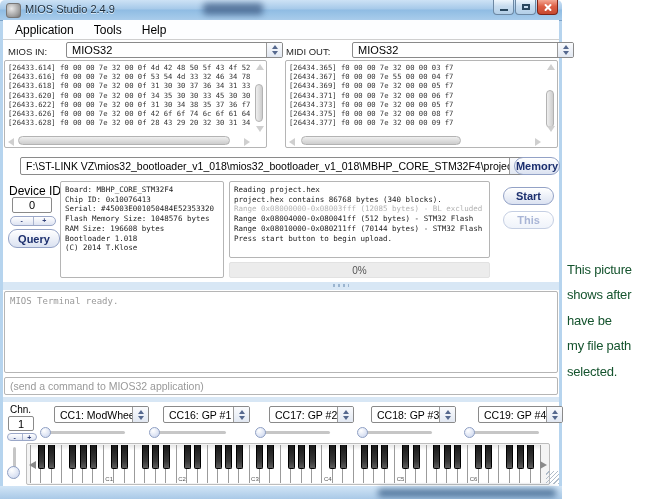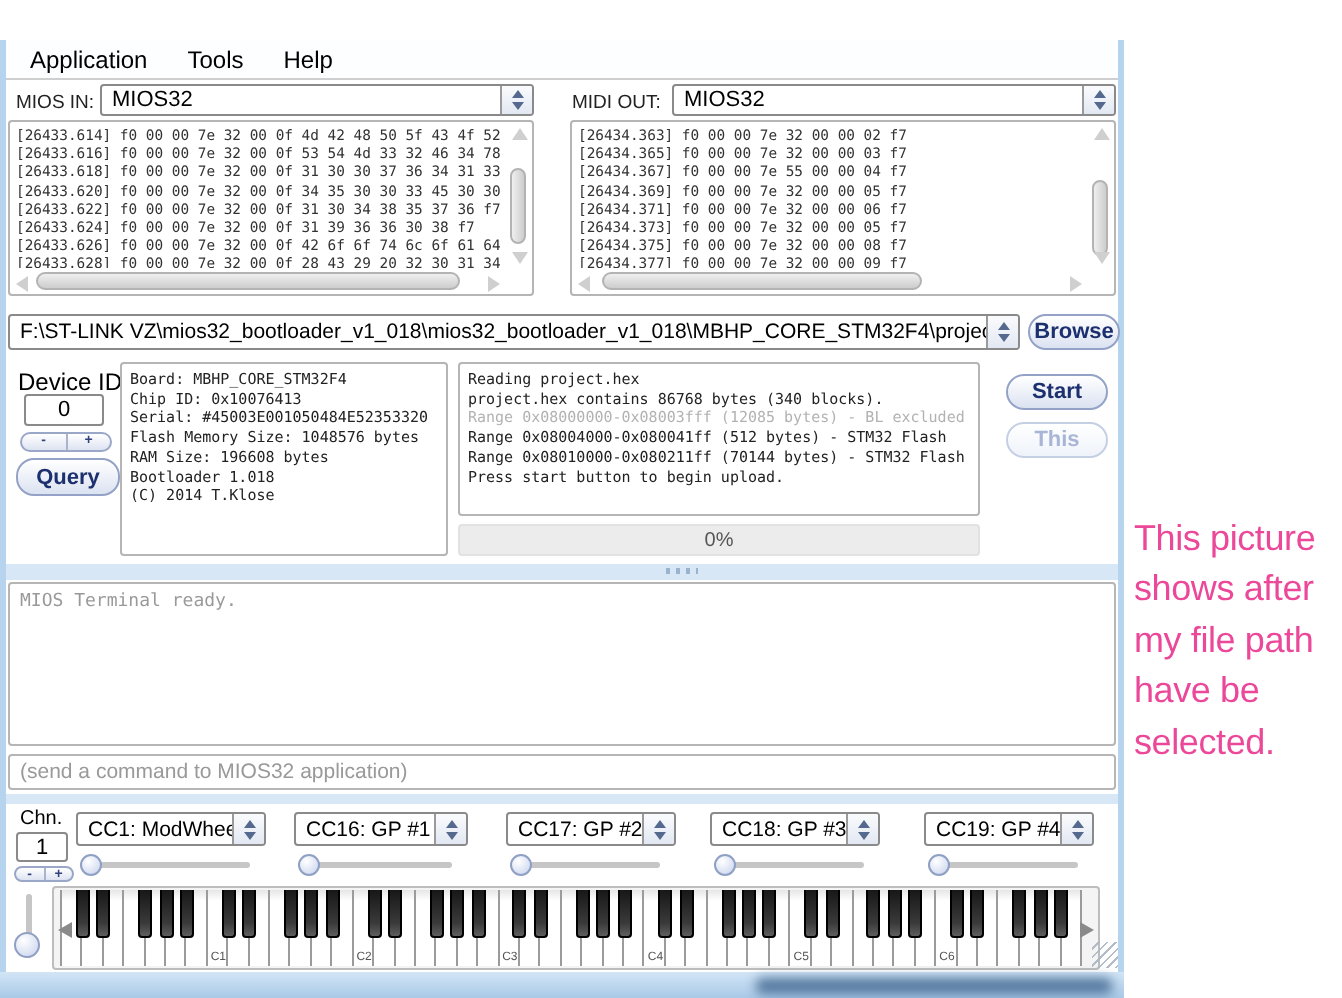--- a/index.html
+++ b/index.html
@@ -28,21 +28,21 @@
   .bb-smudge{position:absolute;left:378px;top:3px;width:178px;height:8px;background:#2e5681;border-radius:3px;filter:blur(3px);opacity:.75;}
   
   .menubar{position:absolute;left:3px;top:20px;width:556px;height:20px;background:#fdfeff;border-bottom:1px solid #cfcfcf;
     display:flex;align-items:center;padding-left:9px;box-sizing:border-box;}
   .menu-item{font-size:12px;color:#000;margin-right:14px;padding:2px 3px;}
   .content{position:absolute;left:3px;top:40px;width:556px;height:446px;background:#fff;}
   
   .flabel{font-size:9.5px;color:#222;}
   
   .sel{border:1px solid #8a8a8a;background:#fff;border-radius:2px;display:flex;align-items:center;
-    padding-left:5px;box-sizing:border-box;overflow:hidden;}
+    padding-left:5px;box-sizing:border-box;overflow:hidden;margin-left:16px;}
   .sel .val{font-size:11px;color:#000;white-space:nowrap;}
   .spinner{position:absolute;right:0;top:0;bottom:0;width:15px;border-left:1px solid #9a9a9a;
     background:linear-gradient(#fafbfd,#e2e8f2);display:flex;flex-direction:column;align-items:center;justify-content:center;gap:2px;}
   .tri{width:0;height:0;border-left:3px solid transparent;border-right:3px solid transparent;display:block;}
   .tri.up{border-bottom:4px solid #55688e;}
   .tri.dn{border-top:4px solid #55688e;}
   
   .pane{border:1px solid #b5b5b5;background:#fff;border-radius:2px;box-sizing:border-box;}
   .logwrap{position:absolute;left:3px;top:2px;right:15px;bottom:13px;overflow:hidden;}
   .log-line{font:7.2px/9.2px "DejaVu Sans Mono",monospace;color:#333;white-space:pre;}
@@ -91,30 +91,44 @@
   .karrow{position:absolute;width:0;height:0;border-top:4px solid transparent;border-bottom:4px solid transparent;z-index:3;}
   .karrow.l{left:2px;top:17px;border-right:7px solid #8a8a8a;}
   .karrow.r{right:2px;top:17px;border-left:7px solid #8a8a8a;}
   .vtrack{position:absolute;left:13px;top:447px;width:3px;height:32px;background:#c6c6c6;border-radius:2px;}
   .vthumb{position:absolute;left:7px;top:466px;width:13px;height:13px;border-radius:50%;border:1px solid #8fa0c4;box-sizing:border-box;
     background:radial-gradient(circle at 35% 30%,#ffffff,#dde4f4 60%,#c6d1ea);}
   .grip-resize{position:absolute;left:546px;top:471px;width:13px;height:13px;
     background:repeating-linear-gradient(135deg,transparent 0 2px,#a9b6c4 2px 3px);opacity:.9;}
   
   .annotation{position:absolute;left:567px;top:257px;width:104px;}
-  .ann-line{font-size:18px;line-height:25.4px;color:#ec4899;letter-spacing:-0.2px;}
+  .ann-line{font-size:13px;line-height:25.4px;color:#14532d;letter-spacing:-0.2px;}
 </style>
 </head>
 <body>
 
 <div id="win" class="window">
   <div class="side-l"></div>
   <div class="side-r"></div>
   <div class="content"></div>
 
+  <div class="titlebar">
+    <span class="app-icon"></span>
+    <span class="title">MIOS Studio 2.4.9</span>
+    <span class="tb-smudge"></span>
+    <div class="wbtn" style="left:493px;">
+        <span class="g-min"></span>
+      </div>
+    <div class="wbtn" style="left:515px;">
+        <span class="g-max"></span>
+      </div>
+    <div class="wbtn close" style="left:537px;">
+        <span class="g-x"></span>
+      </div>
+  </div>
 
   <div class="menubar">
     <span class="menu-item">Application</span>
     <span class="menu-item">Tools</span>
     <span class="menu-item">Help</span>
   </div>
 
   <span class="abs flabel" style="left:8px;top:46px;">MIOS IN:</span>
   <div class="abs sel" style="left:50px;top:42px;width:217px;height:16px;">
     <span class="val">MIOS32</span>
@@ -132,38 +146,36 @@
       </span>
   </div>
 
   <div class="abs pane" style="left:4px;top:60px;width:263px;height:88px;">
     <div class="logwrap">
         <div class="log-line">[26433.614] f0 00 00 7e 32 00 0f 4d 42 48 50 5f 43 4f 52 45</div>
         <div class="log-line">[26433.616] f0 00 00 7e 32 00 0f 53 54 4d 33 32 46 34 78 78</div>
         <div class="log-line">[26433.618] f0 00 00 7e 32 00 0f 31 30 30 37 36 34 31 33 f7</div>
         <div class="log-line">[26433.620] f0 00 00 7e 32 00 0f 34 35 30 30 33 45 30 30 31</div>
         <div class="log-line">[26433.622] f0 00 00 7e 32 00 0f 31 30 34 38 35 37 36 f7</div>
-        <div class="log-line">[26433.624] f0 00 00 7e 32 00 0f 31 39 36 36 30 38 f7</div>
         <div class="log-line">[26433.626] f0 00 00 7e 32 00 0f 42 6f 6f 74 6c 6f 61 64 65</div>
         <div class="log-line">[26433.628] f0 00 00 7e 32 00 0f 28 43 29 20 32 30 31 34 20</div>
       </div>
     <div class="vsb">
       <i class="arr up"></i>
       <div class="sb-thumb" style="left:2px;top:22px;width:8px;height:38px;"></div>
       <i class="arr down"></i>
     </div>
     <div class="hsb">
       <i class="arr left"></i>
       <div class="sb-thumb" style="left:12px;width:212px;"></div>
       <i class="arr right"></i>
     </div>
   </div>
   <div class="abs pane" style="left:285px;top:60px;width:273px;height:88px;">
     <div class="logwrap">
-        <div class="log-line">[26434.363] f0 00 00 7e 32 00 00 02 f7</div>
         <div class="log-line">[26434.365] f0 00 00 7e 32 00 00 03 f7</div>
         <div class="log-line">[26434.367] f0 00 00 7e 55 00 00 04 f7</div>
         <div class="log-line">[26434.369] f0 00 00 7e 32 00 00 05 f7</div>
         <div class="log-line">[26434.371] f0 00 00 7e 32 00 00 06 f7</div>
         <div class="log-line">[26434.373] f0 00 00 7e 32 00 00 05 f7</div>
         <div class="log-line">[26434.375] f0 00 00 7e 32 00 00 08 f7</div>
         <div class="log-line">[26434.377] f0 00 00 7e 32 00 00 09 f7</div>
       </div>
     <div class="vsb">
       <i class="arr up"></i>
@@ -177,21 +189,21 @@
     </div>
   </div>
 
   <div class="abs sel" style="left:4px;top:157px;width:506px;height:18px;">
     <span class="val" style="font-size:10.5px;">F:\ST-LINK VZ\mios32_bootloader_v1_018\mios32_bootloader_v1_018\MBHP_CORE_STM32F4\project.hex</span>
     <span class="spinner">
         <i class="tri up"></i>
         <i class="tri dn"></i>
       </span>
   </div>
-  <div class="abs pill" style="left:514px;top:157px;width:46px;height:18px;">Browse</div>
+  <div class="abs pill" style="left:514px;top:157px;width:46px;height:18px;">Memory</div>
 
   <span class="abs" style="left:9px;top:184px;font-size:12px;color:#000;">Device ID</span>
   <div class="abs numbox" style="left:12px;top:197px;width:40px;height:16px;">0</div>
   <div class="abs minipill" style="left:10px;top:216px;width:46px;height:10px;">
     <span>-</span>
     <span>+</span>
   </div>
   <div class="abs pill" style="left:8px;top:229px;width:52px;height:19px;">Query</div>
 
   <div class="abs pane" style="left:60px;top:181px;width:164px;height:97px;padding:3px 4px;">
@@ -389,16 +401,16 @@
       </span>
     </div>
     <div class="abs htrack" style="left: 466px; top: 431px; width: 73px;">
       <div class="hthumb" style="left: -2px; top: -4px;"></div>
     </div>
   </div>
 
 <div class="annotation">
     <div class="ann-line">This picture</div>
     <div class="ann-line">shows after</div>
+    <div class="ann-line">have be</div>
     <div class="ann-line">my file path</div>
-    <div class="ann-line">have be</div>
     <div class="ann-line">selected.</div>
   </div>
 
 </body></html>

